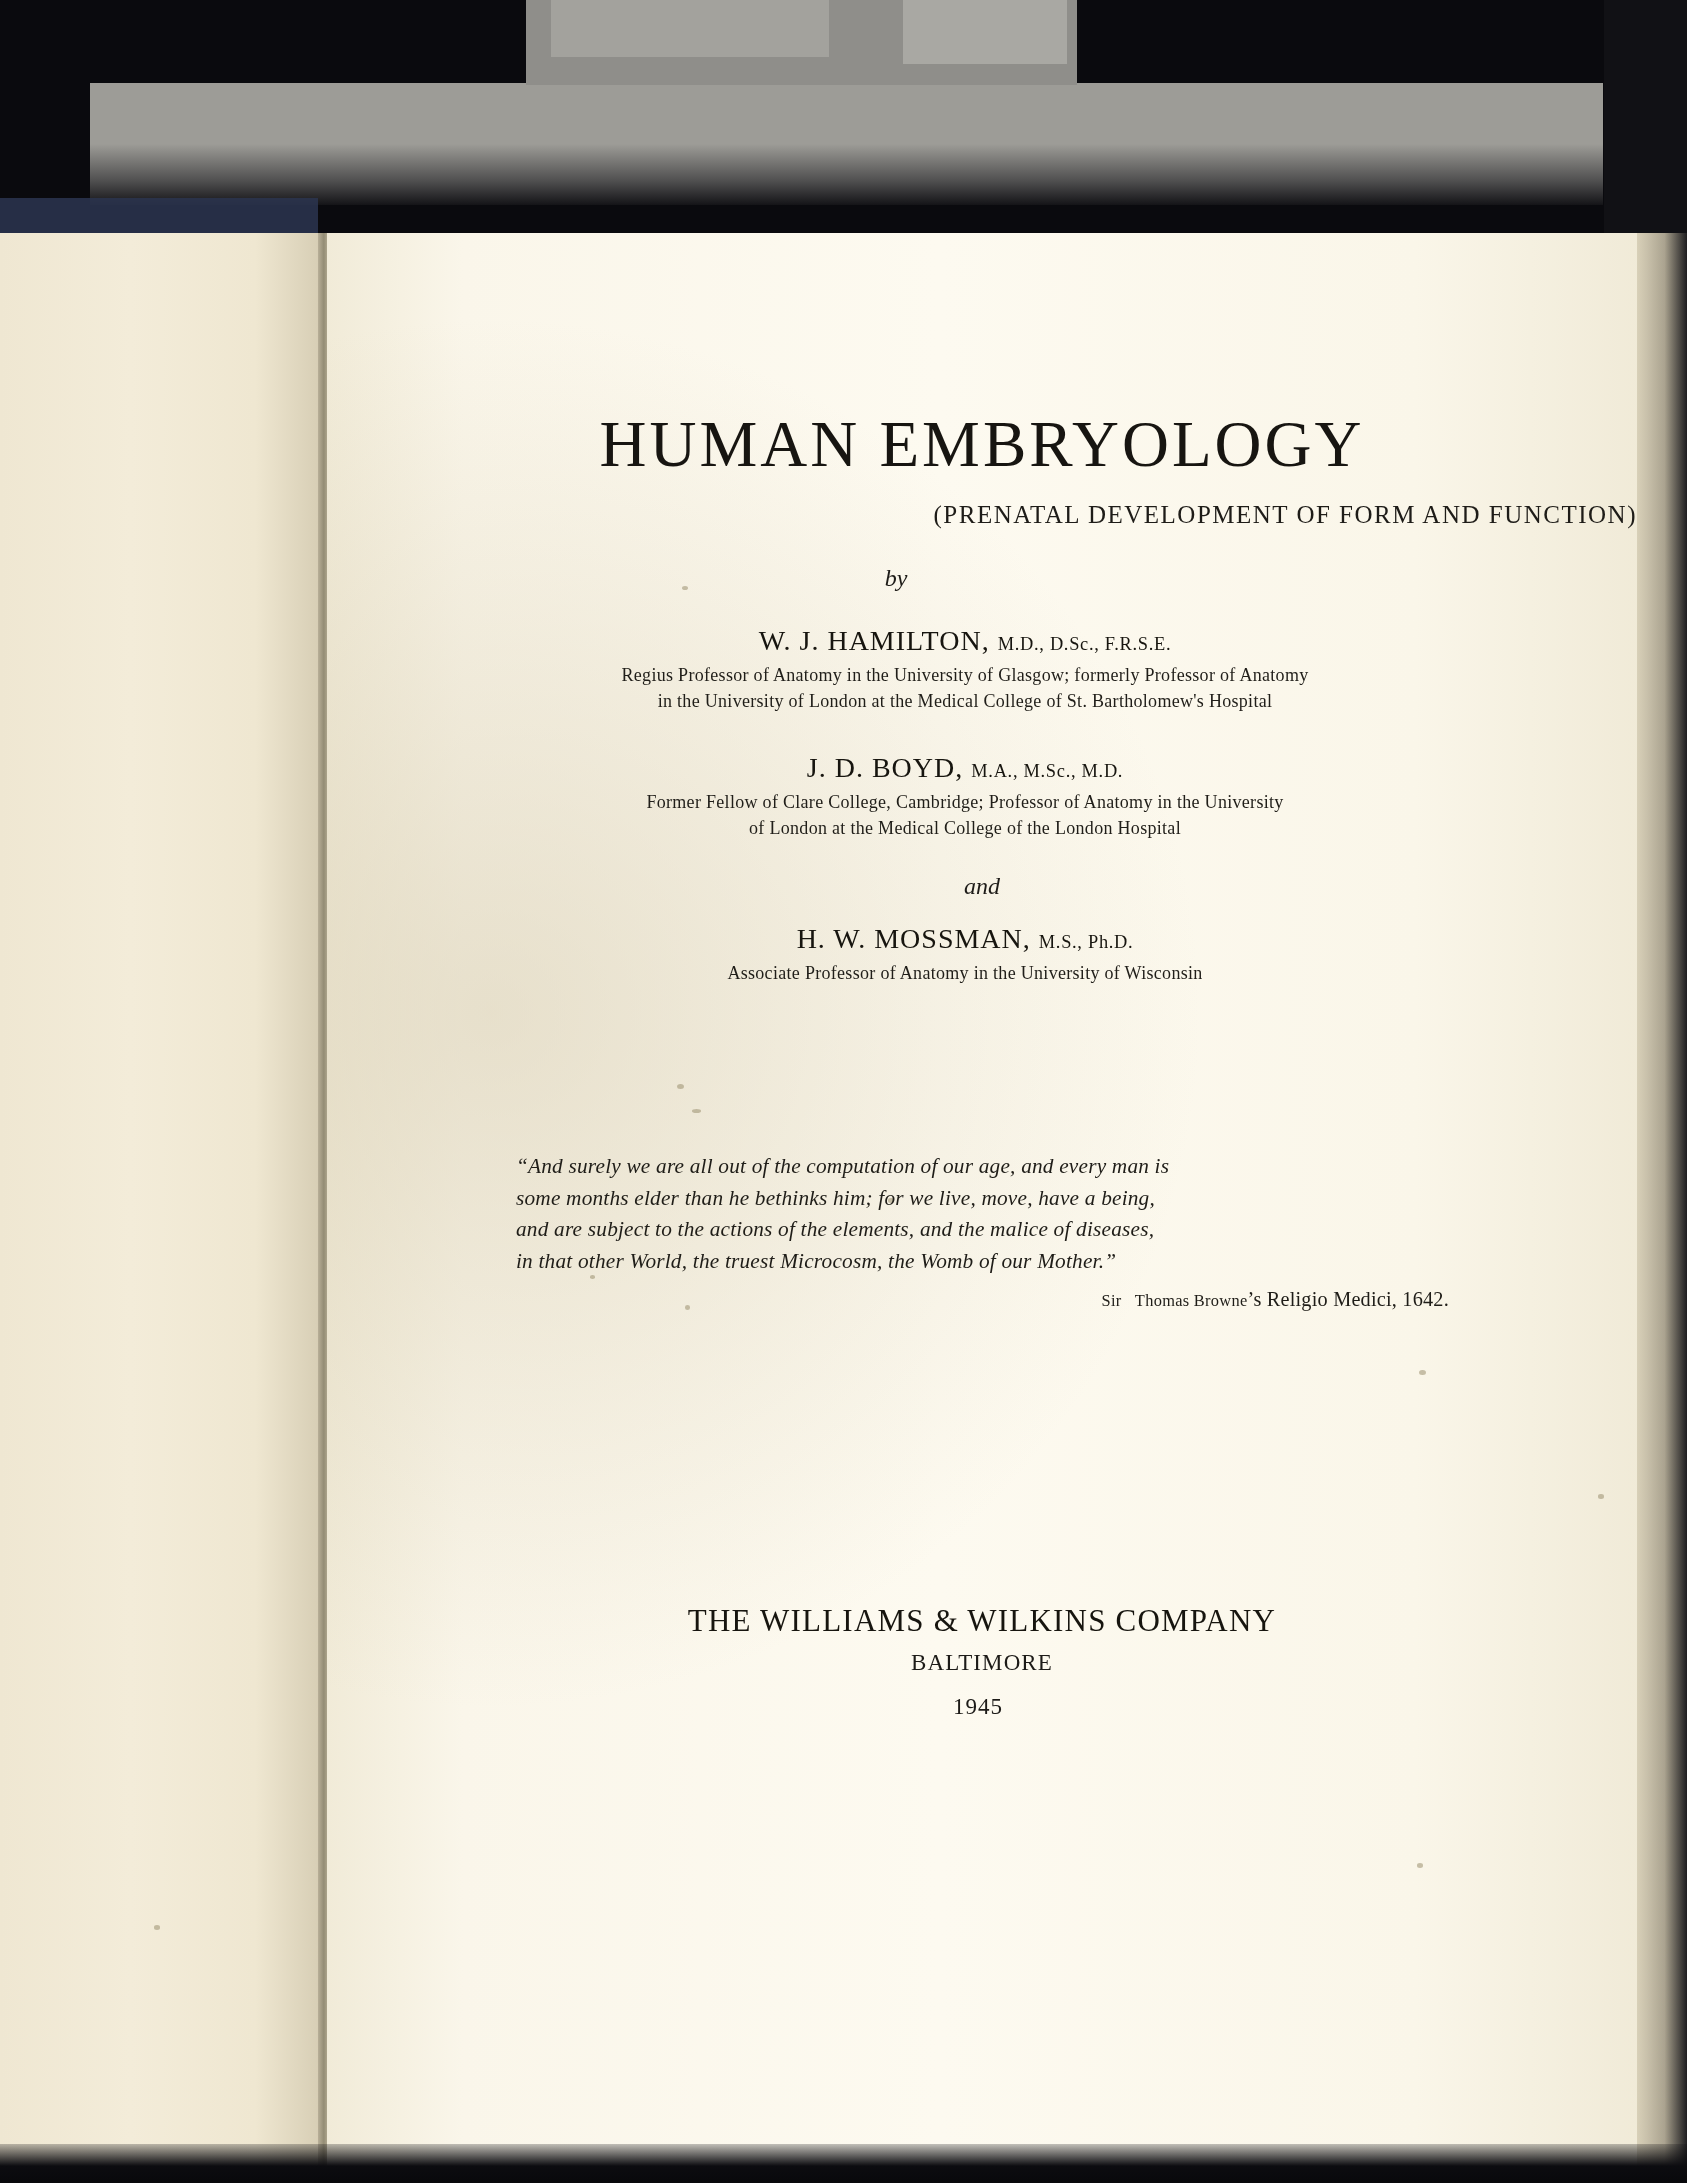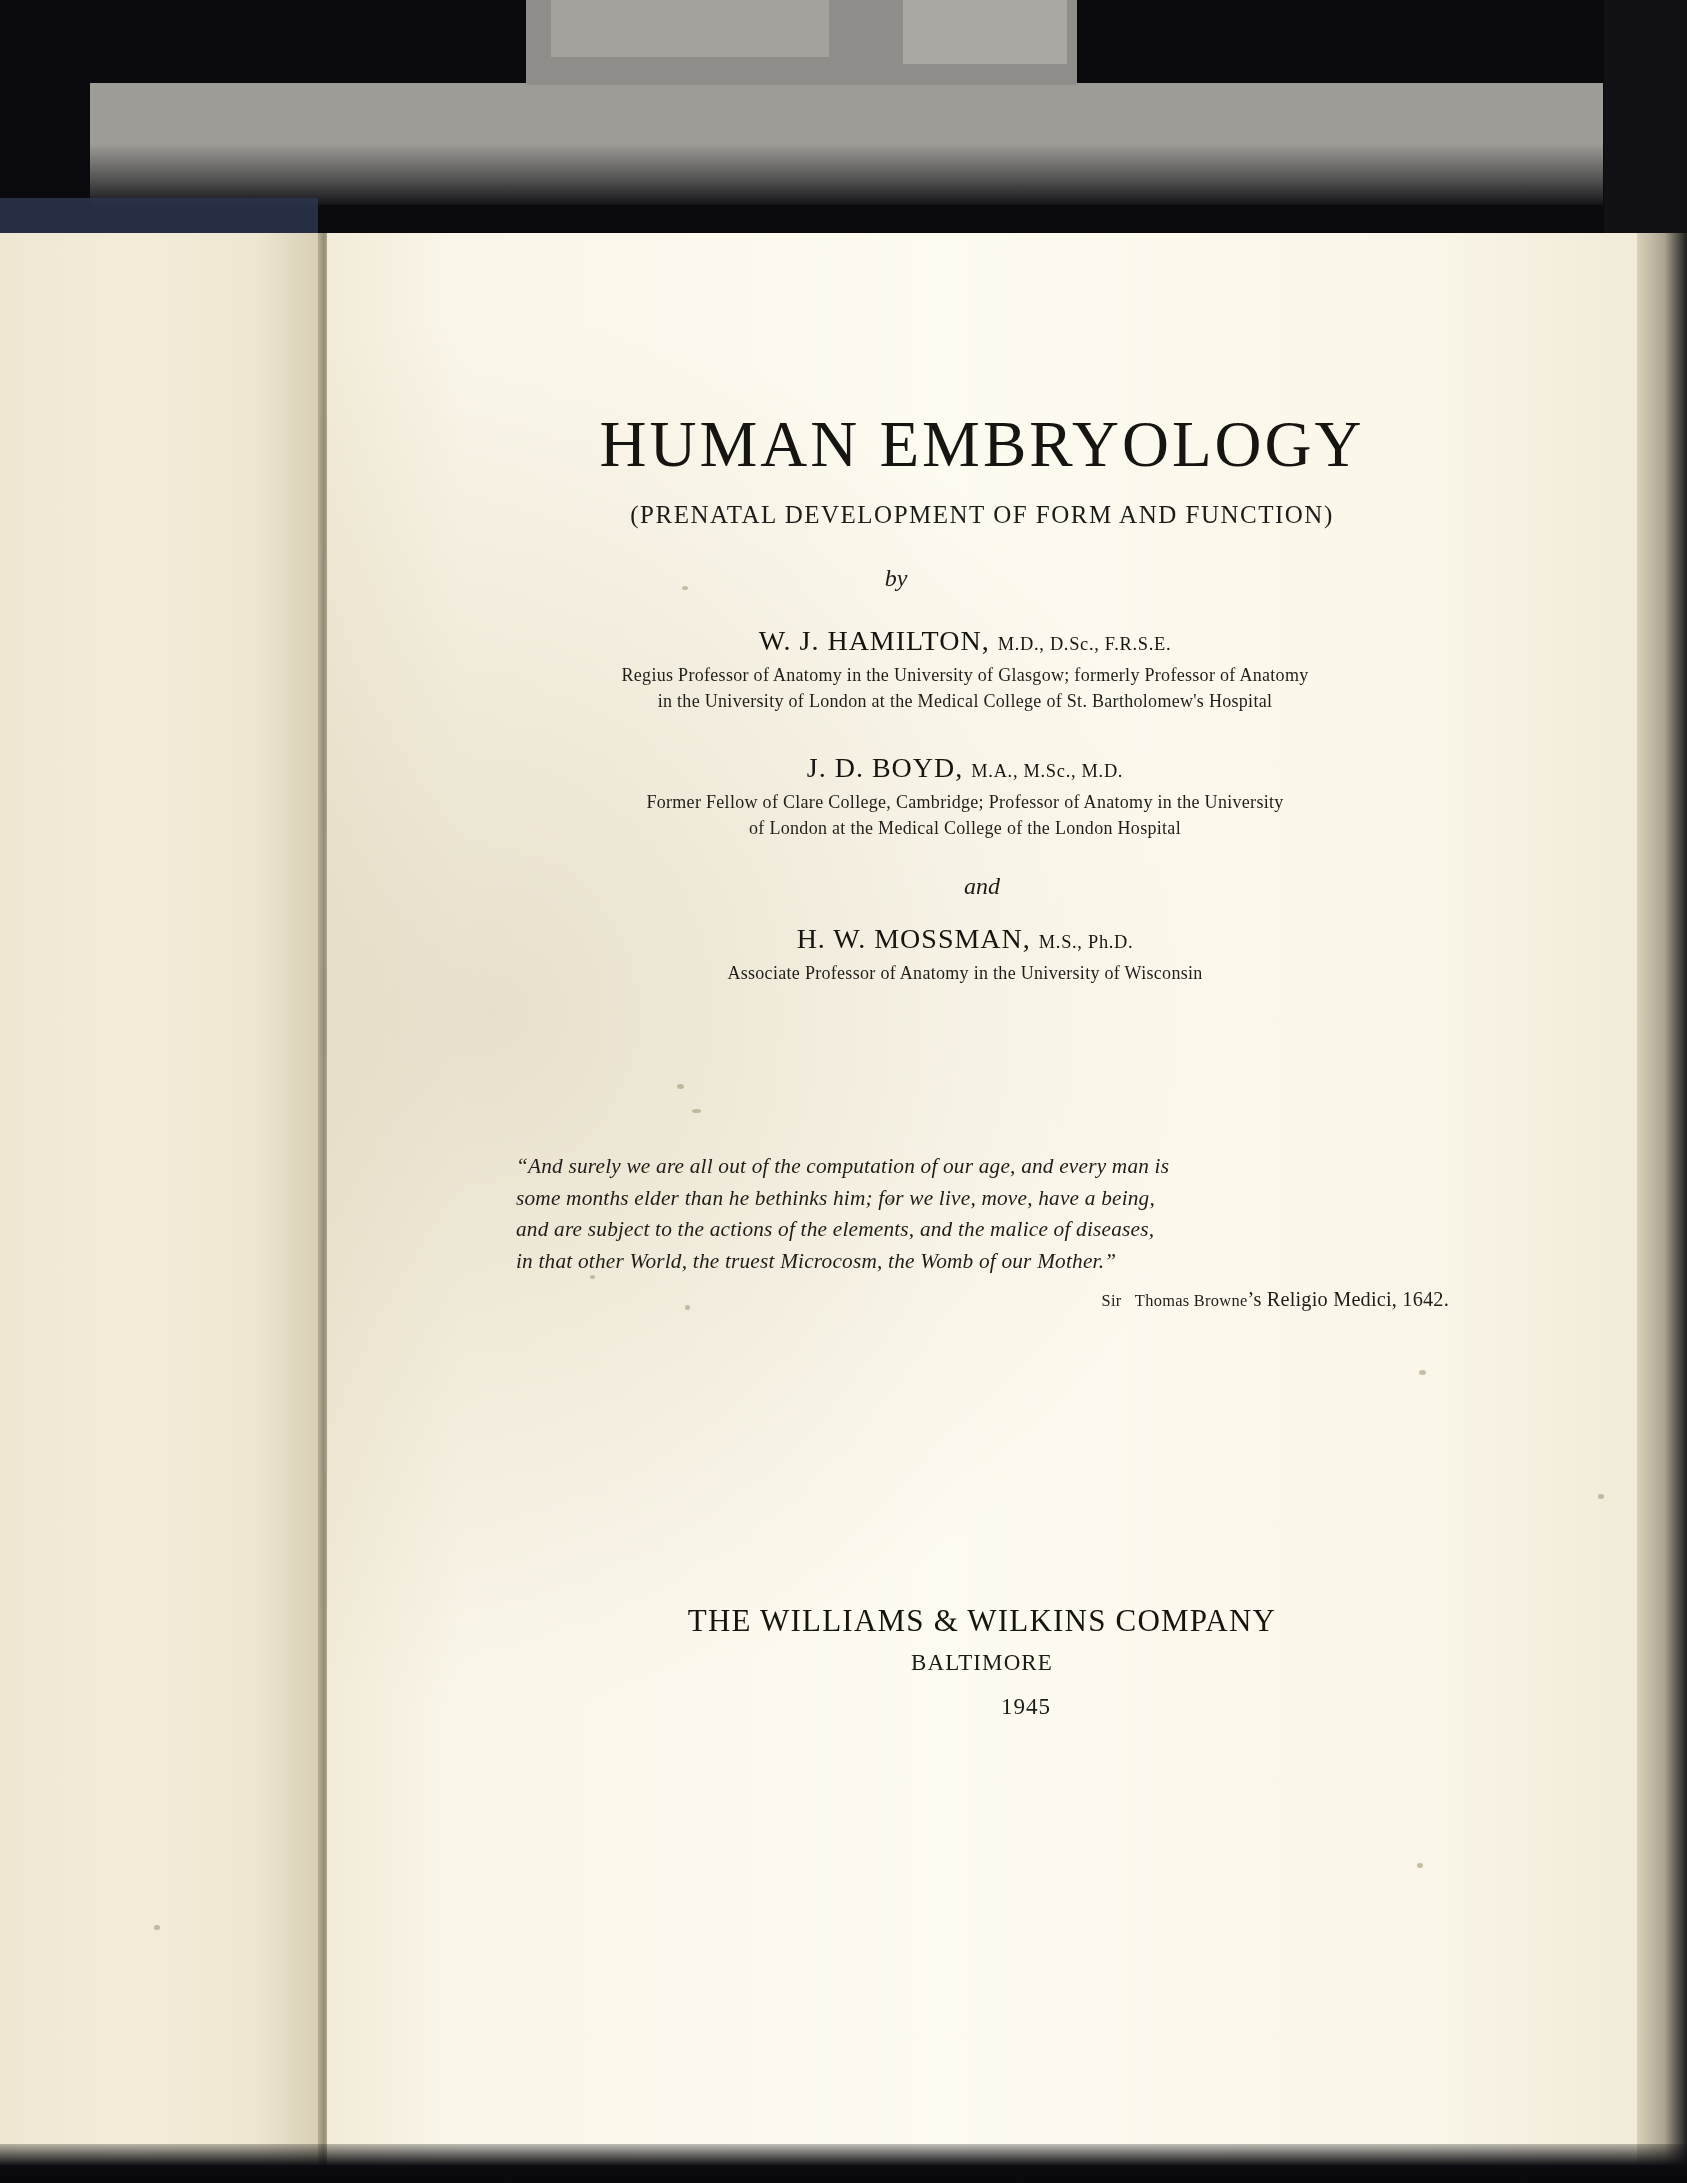--- a/index.html
+++ b/index.html
@@ -138,21 +138,21 @@
     text-align: center;
     font-size: 65px;
     letter-spacing: 3px;
     font-weight: normal;
     color: #171511;
   }
   .subtitle {
     position: absolute;
     left: 0; top: 268px;
     width: 1310px;
-    text-align: center;
+    text-align: right;
     font-size: 25px;
     letter-spacing: 1.5px;
     color: #1e1c18;
   }
   .byline {
     position: absolute;
     left: 0; top: 332px;
     width: 1138px;
     text-align: center;
     font-size: 24px;
@@ -222,21 +222,20 @@
     font-size: 23px;
     letter-spacing: 1.1px;
   }
   .year {
     position: absolute;
     left: 0; top: 1461px;
     width: 1302px;
     text-align: center;
     font-size: 23px;
     letter-spacing: 1px;
-    padding-left: 48px;
   }
 </style>
 </head>
 <body>
 
 <div id="page">
 
   <div class="scanbed"></div>
   <div class="scanbed-grey"></div>
   <div class="scanbed-grey2"></div>

